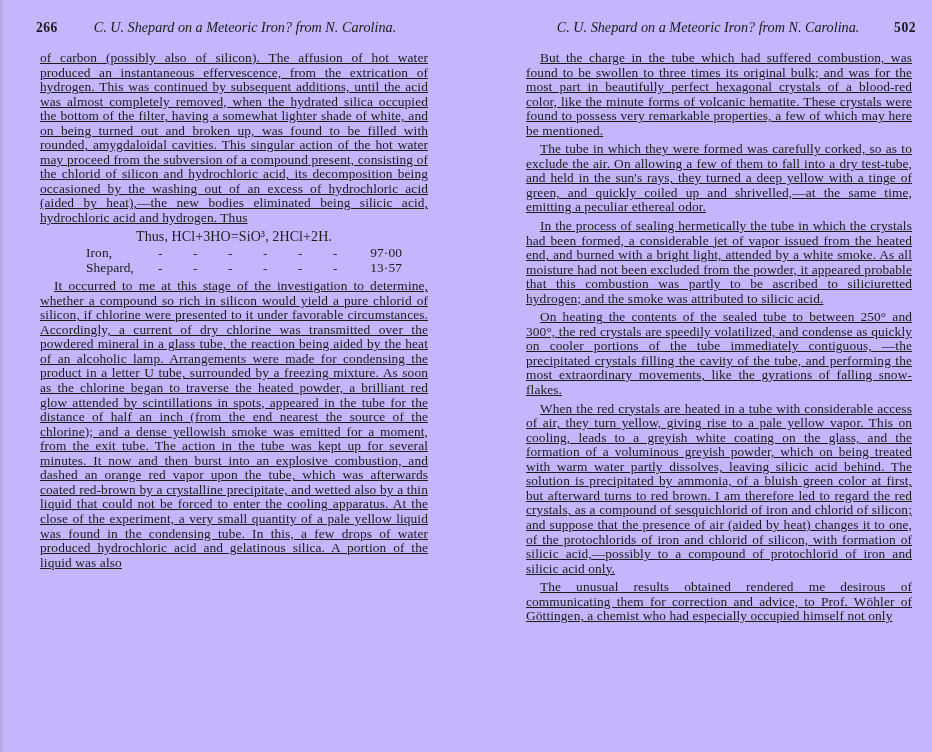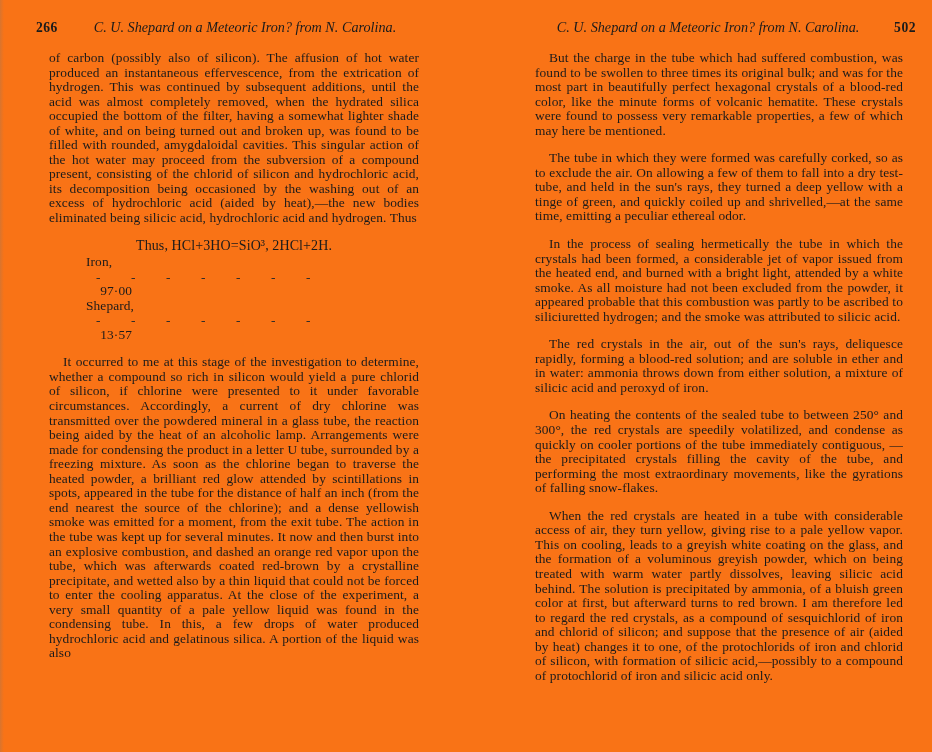--- a/index.html
+++ b/index.html
@@ -8,21 +8,21 @@
     width: 932px;
     height: 752px;
     overflow: hidden;
     background: #ffffff;
   }
   .spread {
     position: relative;
     display: flex;
     width: 932px;
     height: 752px;
-    background: #f97316;
+    background: #c4b5fd;
     font-family: "Liberation Serif", "DejaVu Serif", serif;
     color: #1b1b1b;
     box-sizing: border-box;
   }
   .scan-edge {
     position: absolute;
     left: 0; top: 0; bottom: 0;
     width: 4px;
     background: linear-gradient(to right, rgba(120,120,120,0.25), rgba(120,120,120,0));
   }
@@ -41,33 +41,33 @@
   }
   .head-num { font-weight: 700; font-size: 13.6px; letter-spacing: 0.5px; }
   .head-title { font-style: italic; flex: 1; text-align: center; }
 
   .body-text {
     font-size: 13.4px;
     line-height: 14.55px;
     text-align: justify;
     letter-spacing: 0.1px;
   }
-  .body-text p { margin: 13px; }
+  .body-text p { margin: 4px; text-decoration: underline; }
   p.indent { text-indent: 14px; }
 
   .formula {
     text-align: center;
     margin: 1px 0 2px 0;
     font-size: 14px;
   }
 
   .analysis {
     margin: 0 30px 0 50px;
   }
-  .analysis-row { display: flex; align-items: baseline; flex-direction: column; }
+  .analysis-row { display: flex; align-items: baseline; }
   .analysis-label { width: 62px; }
   .analysis-leader {
     flex: 1;
     overflow: hidden;
     white-space: nowrap;
     word-spacing: 27px;
     padding-left: 10px;
     color: #2a2a2a;
   }
   .analysis-value { width: 46px; text-align: right; }
@@ -104,18 +104,18 @@
 
   <div class="page page-right">
     <div class="running-head">
       <span class="head-title">C. U. Shepard on a Meteoric Iron? from N. Carolina.</span>
       <span class="head-num">502</span>
     </div>
     <div class="body-text">
       <p class="indent">But the charge in the tube which had suffered combustion, was found to be swollen to three times its original bulk; and was for the most part in beautifully perfect hexagonal crystals of a blood-red color, like the minute forms of volcanic hematite.  These crystals were found to possess very remarkable properties, a few of which may here be mentioned.</p>
       <p class="indent">The tube in which they were formed was carefully corked, so as to exclude the air.  On allowing a few of them to fall into a dry test-tube, and held in the sun's rays, they turned a deep yellow with a tinge of green, and quickly coiled up and shrivelled,—at the same time, emitting a peculiar ethereal odor.</p>
       <p class="indent">In the process of sealing hermetically the tube in which the crystals had been formed, a considerable jet of vapor issued from the heated end, and burned with a bright light, attended by a white smoke.  As all moisture had not been excluded from the powder, it appeared probable that this combustion was partly to be ascribed to siliciuretted hydrogen; and the smoke was attributed to silicic acid.</p>
-      <p class="indent">The red crystals in the air, out of the sun's rays, deliquesce rapidly, forming a blood-red solution; and are soluble in ether and in water: ammonia throws down from either solution, a mixture of silicic acid and peroxyd of iron.</p>
       <p class="indent">On heating the contents of the sealed tube to between 250° and 300°, the red crystals are speedily volatilized, and condense as quickly on cooler portions of the tube immediately contiguous, —the precipitated crystals filling the cavity of the tube, and performing the most extraordinary movements, like the gyrations of falling snow-flakes.</p>
       <p class="indent">When the red crystals are heated in a tube with considerable access of air, they turn yellow, giving rise to a pale yellow vapor.  This on cooling, leads to a greyish white coating on the glass, and the formation of a voluminous greyish powder, which on being treated with warm water partly dissolves, leaving silicic acid behind.  The solution is precipitated by ammonia, of a bluish green color at first, but afterward turns to red brown.  I am therefore led to regard the red crystals, as a compound of sesquichlorid of iron and chlorid of silicon; and suppose that the presence of air (aided by heat) changes it to one, of the protochlorids of iron and chlorid of silicon, with formation of silicic acid,—possibly to a compound of protochlorid of iron and silicic acid only.</p>
+      <p class="indent">The unusual results obtained rendered me desirous of communicating them for correction and advice, to Prof. Wöhler of Göttingen, a chemist who had especially occupied himself not only</p>
     </div>
   </div>
 </div>
 
 </body></html>

